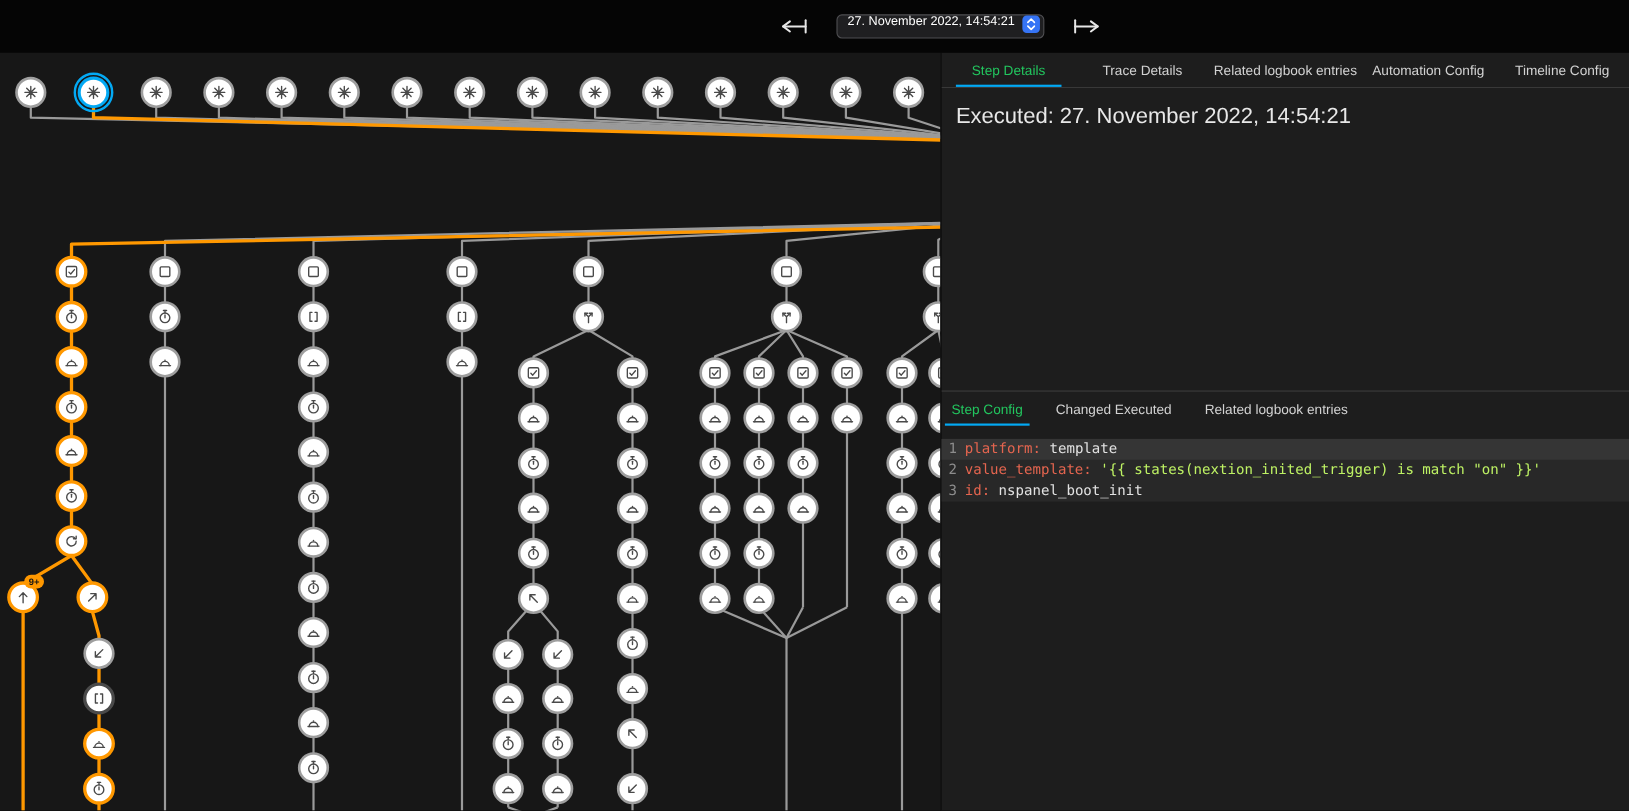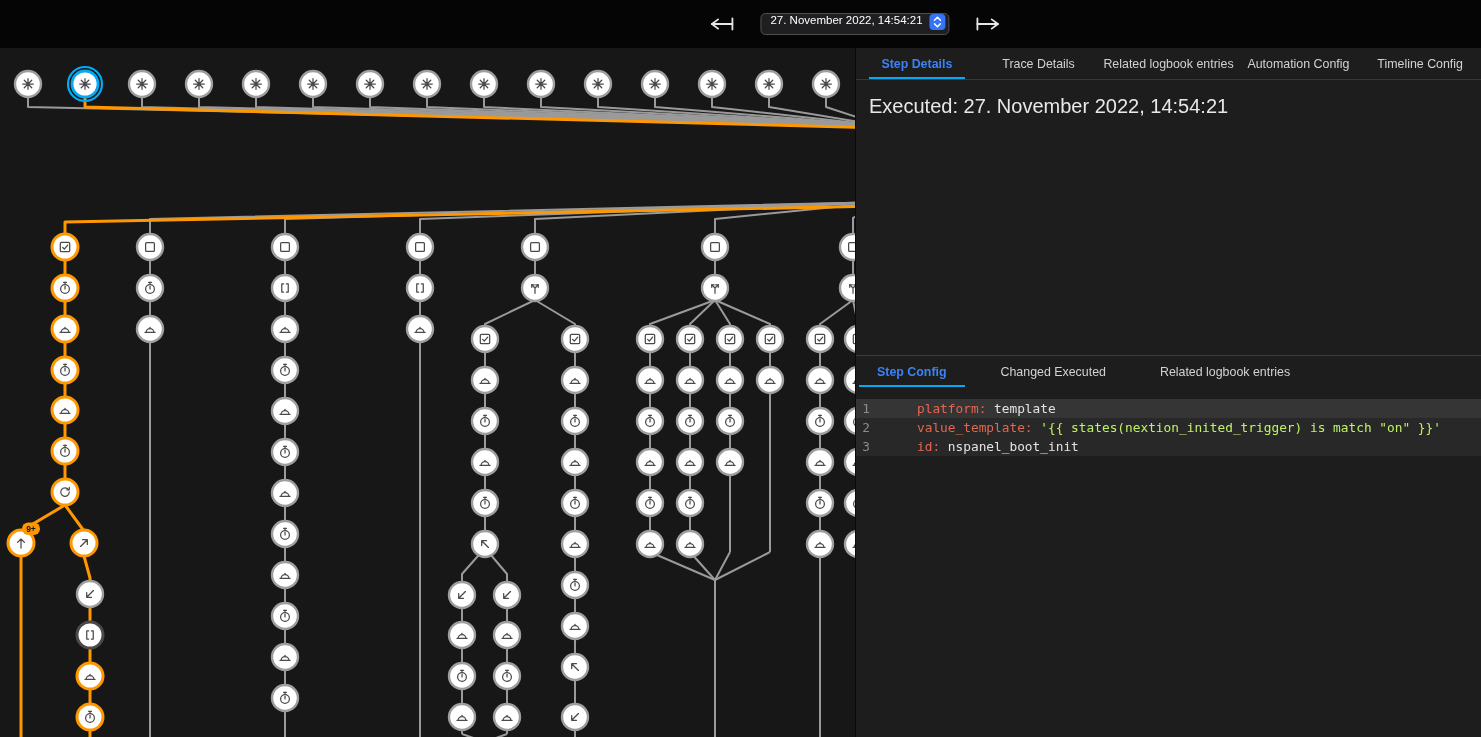--- a/index.html
+++ b/index.html
@@ -35,37 +35,37 @@
   .node.selected { stroke:#03a9f4; stroke-width:2.8; }
   .ring { fill:none; stroke:#03a9f4; stroke-width:2.2; }
   .badge-bg { fill:#ff9800; }
   .badge-text { font:700 8.5px "Liberation Sans", sans-serif; fill:#141414; text-anchor:middle; }
 
   
   .right-panel { position:absolute; left:855px; top:48px; right:0; bottom:0;
     background:#1d1d1d; border-left:1px solid #0a0a0a; }
   .tabs-row { display:flex; align-items:stretch; height:32px; border-bottom:1px solid rgba(255,255,255,0.12); }
   .tab { display:flex; align-items:center; justify-content:center; font-size:12.4px;
-    color:#d2d2d2; cursor:pointer; position:relative; padding:0 20px; white-space:nowrap; }
+    color:#d2d2d2; cursor:pointer; position:relative; padding:0 8px; white-space:nowrap; }
   .tabs-row.top .tab { flex:1; padding:0 4px; }
-  .tab.active { color:#3b82f6;font-weight:bold; }
+  .tab.active { color:#22c55e; }
   .tabs-row.top .tab.active::after { content:""; position:absolute; left:50%; transform:translateX(-50%);
     bottom:0; width:96px; height:2px; background:#03a9f4; }
   .tabs-row.bottom { border-bottom:none; justify-content:flex-start; height:31px; padding-left:1px; gap:14px; }
   .tabs-row.bottom .tab.active::after { content:""; position:absolute; left:2px; right:2px;
     bottom:0; height:2px; background:#03a9f4; }
   .executed { margin:15px 13px; font-size:20px; color:#e8e8e8; }
 
   .bottom-section { position:absolute; top:307px; left:0; right:0; bottom:0; border-top:1px solid #3c3c3c; }
   .code-wrap { margin-top:12px; background:#282828; font-family:"DejaVu Sans Mono", monospace;
     font-size:12.8px; line-height:19px; color:#dadada; cursor:text; }
   .code-line { display:flex; }
   .code-line.active { background:#353535; }
   .gutter { width:21px; flex:none; text-align:right; color:#8c8c8c; padding-right:7px; }
-  .code-text { white-space:pre;margin-left:40px; }
+  .code-text { white-space:pre; }
   .tok-key   { color:#e5654f; }
   .tok-str   { color:#bef264; }
   .tok-plain { color:#e2e2e2; }
 </style>
 </head>
 <body>
 
 <div class="screen">
 
   <div class="topbar">

